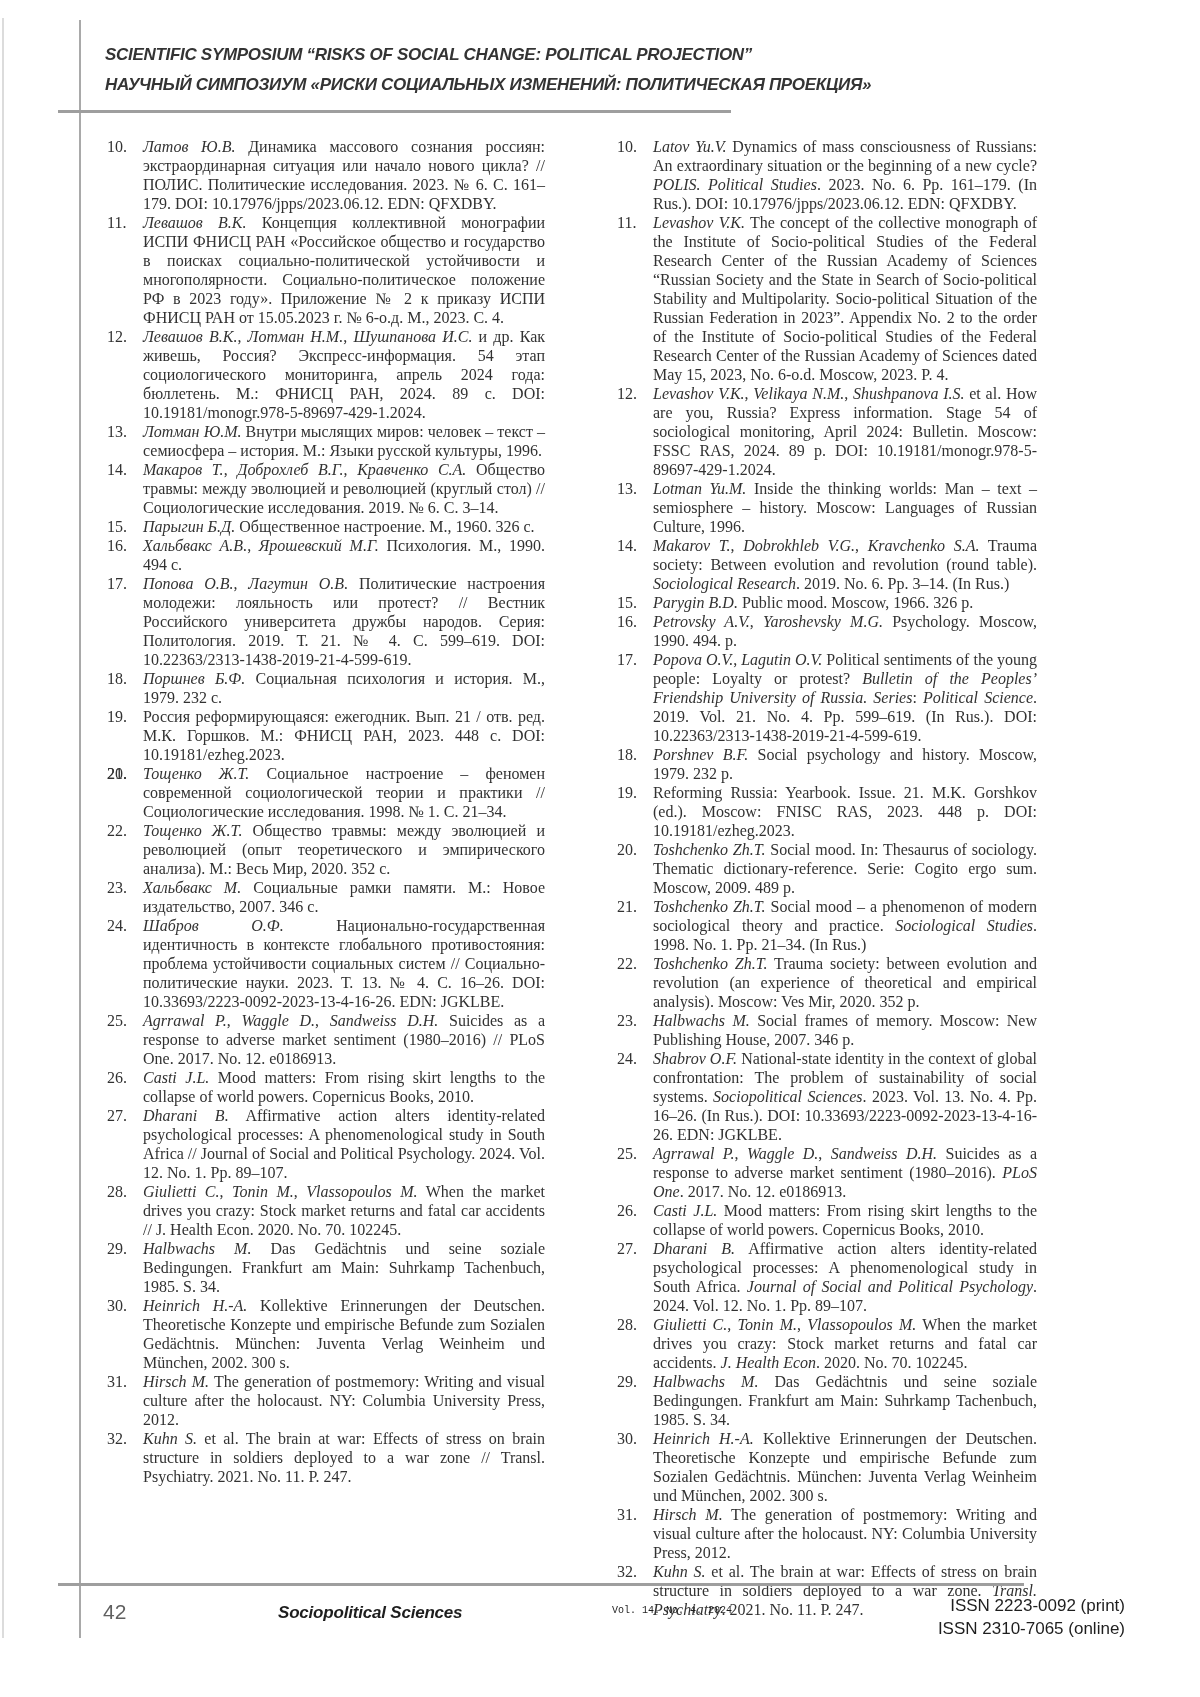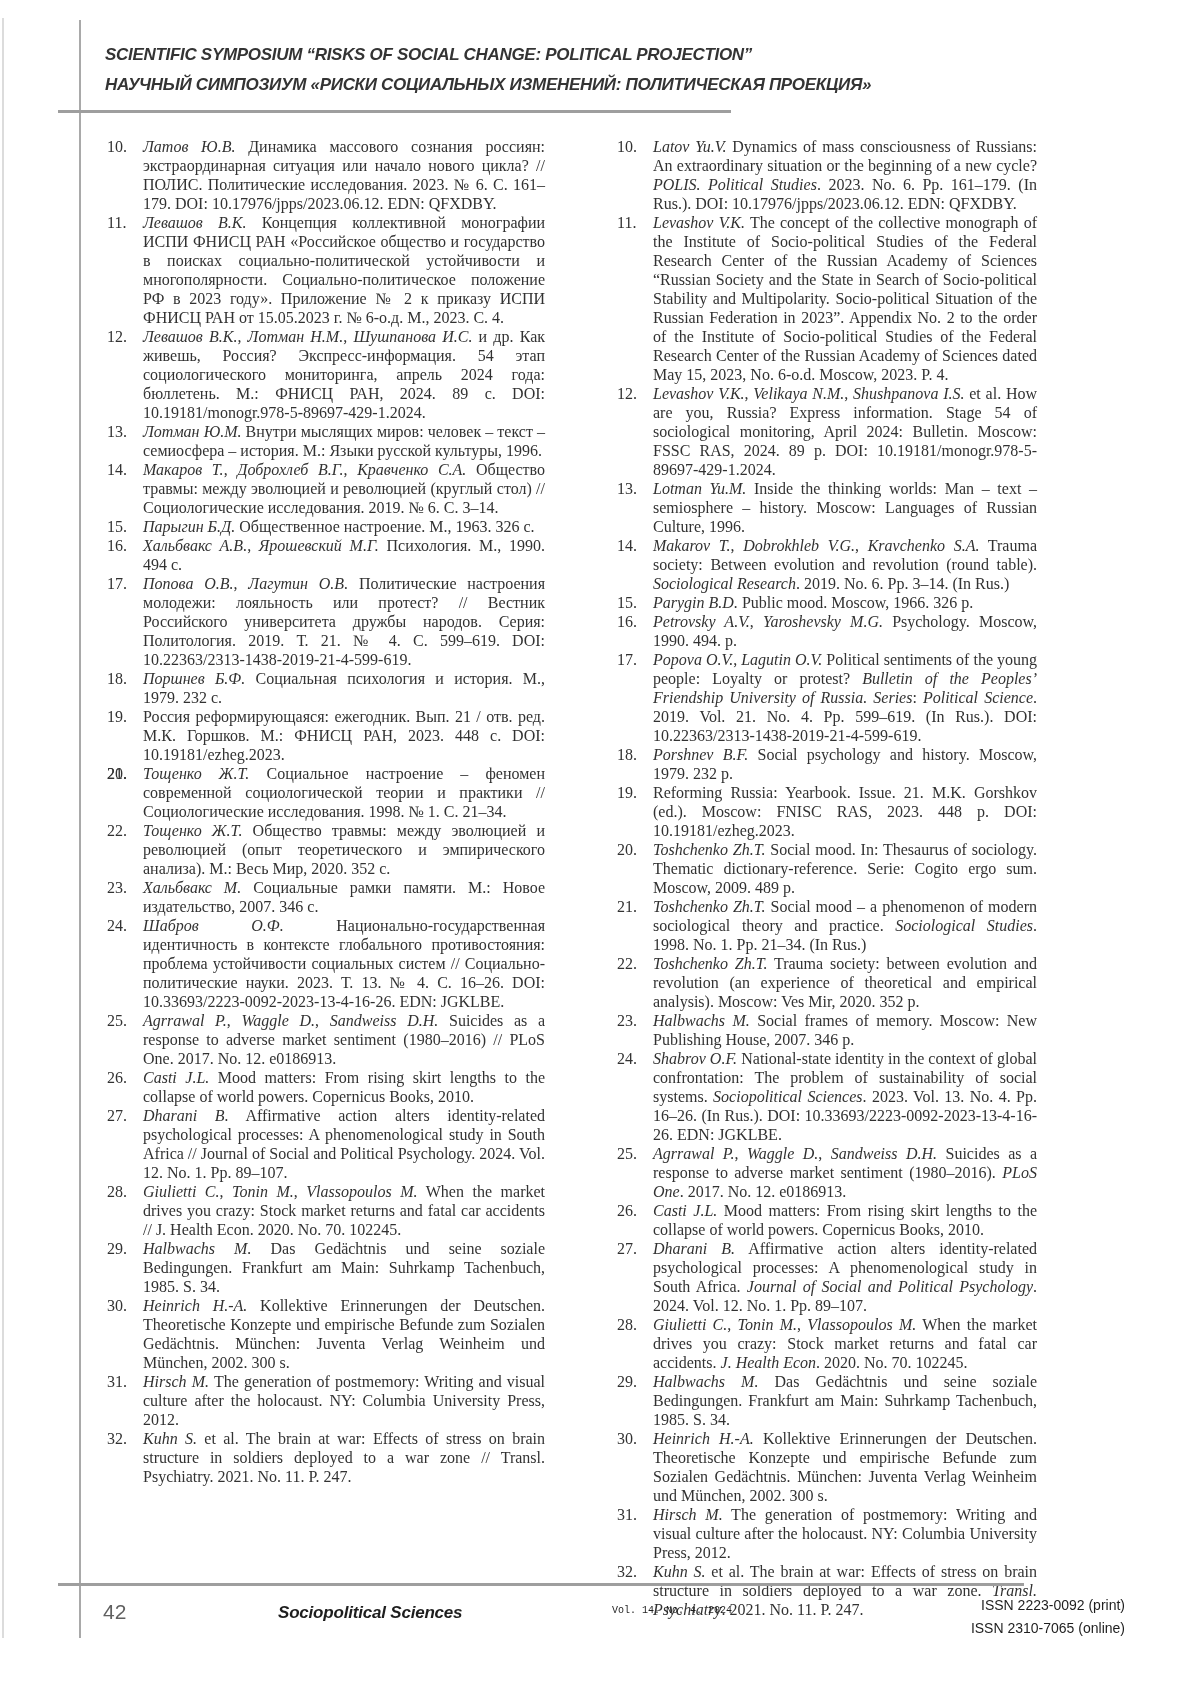--- a/index.html
+++ b/index.html
@@ -32,21 +32,21 @@
     position:absolute;left:278px;top:1603px;
     font-family:"Liberation Sans", sans-serif;font-style:italic;font-weight:bold;
     font-size:17px;color:#1e1e1e;letter-spacing:-0.2px;
   }
   .volume{
     position:absolute;left:612px;top:1605px;
     font-family:Liberation Mono, monospace;font-size:10px;color:#1e1e1e;
   }
   .issn{
     position:absolute;right:75px;top:1594px;text-align:right;
-    font-family:"Liberation Sans", sans-serif;font-size:14px;line-height:23px;color:#1e1e1e;
+    font-family:"Liberation Sans", sans-serif;font-size:17px;line-height:23px;color:#1e1e1e;
   }
 </style>
 </head>
 <body>
 
 <div class="page">
   <div class="page-edge"></div>
   <div class="vline"></div>
 
   <div class="header-titles">
@@ -54,21 +54,21 @@
     <div>НАУЧНЫЙ СИМПОЗИУМ «РИСКИ СОЦИАЛЬНЫХ ИЗМЕНЕНИЙ: ПОЛИТИЧЕСКАЯ ПРОЕКЦИЯ»</div>
   </div>
   <div class="header-rule"></div>
 
   <div class="col col-left" lang="ru">
       <div class="ref"><span class="ref-num">10.</span><span class="ref-text"><i>Латов Ю.В.</i><span> Динамика массового сознания россиян: экстраординарная ситуация или начало нового цикла? // ПОЛИС. Политические исследования. 2023. № 6. С. 161–179. DOI: 10.17976/jpps/2023.06.12. EDN: QFXDBY.</span></span></div>
       <div class="ref"><span class="ref-num">11.</span><span class="ref-text"><i>Левашов В.К.</i><span> Концепция коллективной монографии ИСПИ ФНИСЦ РАН «Российское общество и государство в поисках социально-политической устойчивости и многополярности. Социально-политическое положение РФ в 2023 году». Приложение № 2 к приказу ИСПИ ФНИСЦ РАН от 15.05.2023 г. № 6-о.д. М., 2023. С. 4.</span></span></div>
       <div class="ref"><span class="ref-num">12.</span><span class="ref-text"><i>Левашов В.К.</i><span>, </span><i>Лотман Н.М.</i><span>, </span><i>Шушпанова И.С.</i><span> и др. Как живешь, Россия? Экспресс-информация. 54 этап социологического мониторинга, апрель 2024 года: бюллетень. М.: ФНИСЦ РАН, 2024. 89 с. DOI: 10.19181/monogr.978-5-89697-429-1.2024.</span></span></div>
       <div class="ref"><span class="ref-num">13.</span><span class="ref-text"><i>Лотман Ю.М.</i><span> Внутри мыслящих миров: человек – текст – семиосфера – история. М.: Языки русской культуры, 1996.</span></span></div>
       <div class="ref"><span class="ref-num">14.</span><span class="ref-text"><i>Макаров Т.</i><span>, </span><i>Доброхлеб В.Г.</i><span>, </span><i>Кравченко С.А.</i><span> Общество травмы: между эволюцией и революцией (круглый стол) // Социологические исследования. 2019. № 6. С. 3–14.</span></span></div>
-      <div class="ref"><span class="ref-num">15.</span><span class="ref-text"><i>Парыгин Б.Д.</i><span> Общественное настроение. М., 1963. 326 с.</span></span></div>
+      <div class="ref"><span class="ref-num">15.</span><span class="ref-text"><i>Парыгин Б.Д.</i><span> Общественное настроение. М., 1960. 326 с.</span></span></div>
       <div class="ref"><span class="ref-num">16.</span><span class="ref-text"><i>Хальбвакс А.В.</i><span>, </span><i>Ярошевский М.Г.</i><span> Психология. М., 1990. 494 с.</span></span></div>
       <div class="ref"><span class="ref-num">17.</span><span class="ref-text"><i>Попова О.В.</i><span>, </span><i>Лагутин О.В.</i><span> Политические настроения молодежи: лояльность или протест? // Вестник Российского университета дружбы народов. Серия: Политология. 2019. Т. 21. № 4. С. 599–619. DOI: 10.22363/2313-1438-2019-21-4-599-619.</span></span></div>
       <div class="ref"><span class="ref-num">18.</span><span class="ref-text"><i>Поршнев Б.Ф.</i><span> Социальная психология и история. М., 1979. 232 с.</span></span></div>
       <div class="ref"><span class="ref-num">19.</span><span class="ref-text"><span>Россия реформирующаяся: ежегодник. Вып. 21 / отв. ред. М.К. Горшков. М.: ФНИСЦ РАН, 2023. 448 с. DOI: 10.19181/ezheg.2023.</span></span></div>
       <div class="ref"><span class="ref-num">20.</span></div>
       <div class="ref"><span class="ref-num">21.</span><span class="ref-text"><i>Тощенко Ж.Т.</i><span> Социальное настроение – феномен современной социологической теории и практики // Социологические исследования. 1998. № 1. С. 21–34.</span></span></div>
       <div class="ref"><span class="ref-num">22.</span><span class="ref-text"><i>Тощенко Ж.Т.</i><span> Общество травмы: между эволюцией и революцией (опыт теоретического и эмпирического анализа). М.: Весь Мир, 2020. 352 с.</span></span></div>
       <div class="ref"><span class="ref-num">23.</span><span class="ref-text"><i>Хальбвакс М.</i><span> Социальные рамки памяти. М.: Новое издательство, 2007. 346 с.</span></span></div>
       <div class="ref"><span class="ref-num">24.</span><span class="ref-text"><i>Шабров О.Ф.</i><span> Национально-государственная идентичность в контексте глобального противостояния: проблема устойчивости социальных систем // Социально-политические науки. 2023. Т. 13. № 4. С. 16–26. DOI: 10.33693/2223-0092-2023-13-4-16-26. EDN: JGKLBE.</span></span></div>
       <div class="ref"><span class="ref-num">25.</span><span class="ref-text"><i>Agrrawal P.</i><span>, </span><i>Waggle D.</i><span>, </span><i>Sandweiss D.H.</i><span> Suicides as a response to adverse market sentiment (1980–2016) // PLoS One. 2017. No. 12. e0186913.</span></span></div>

